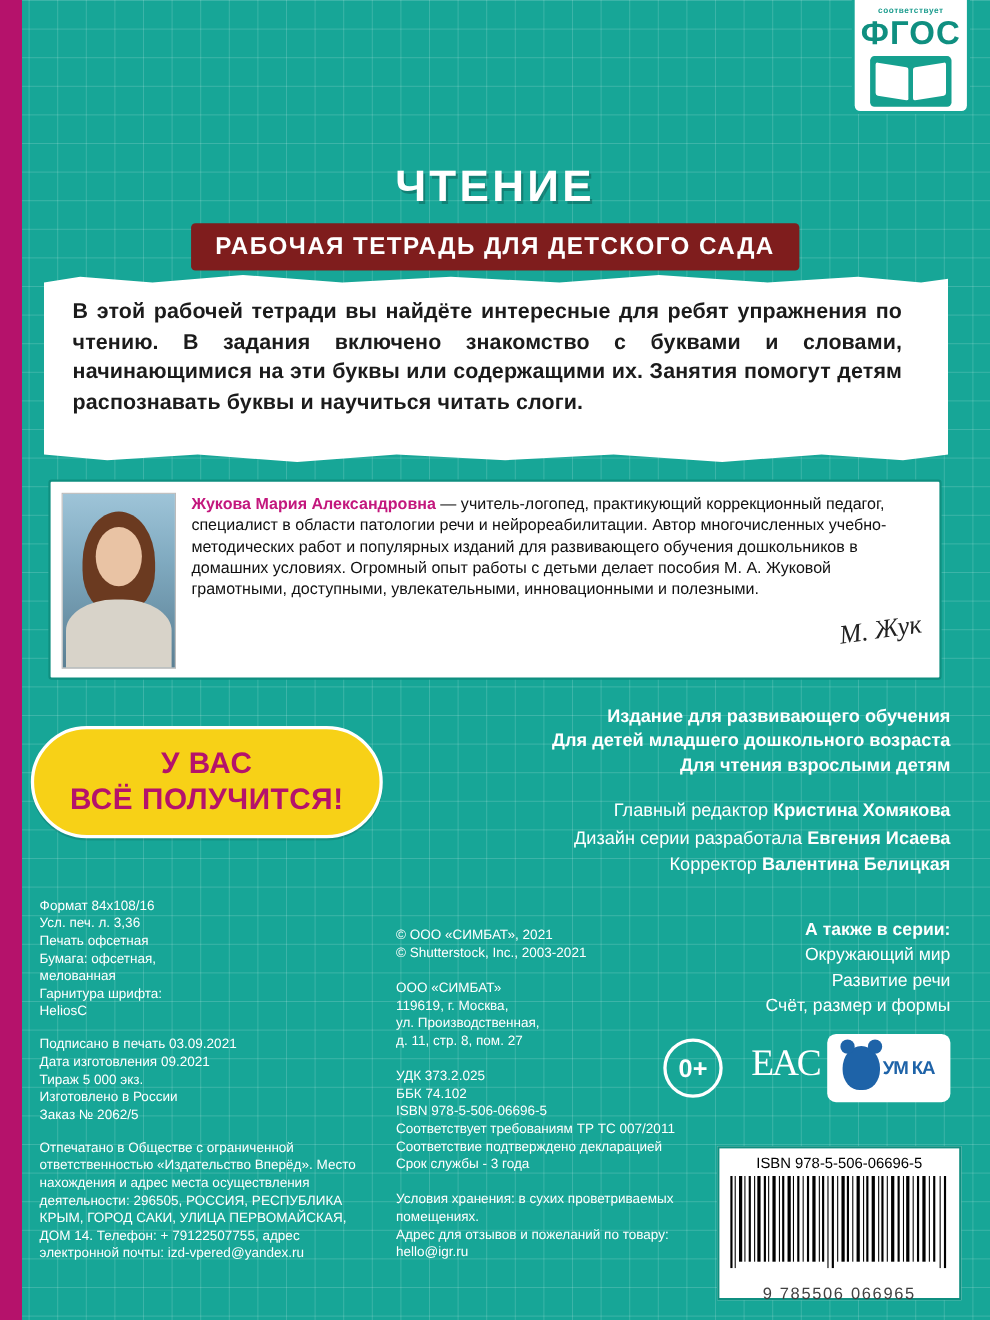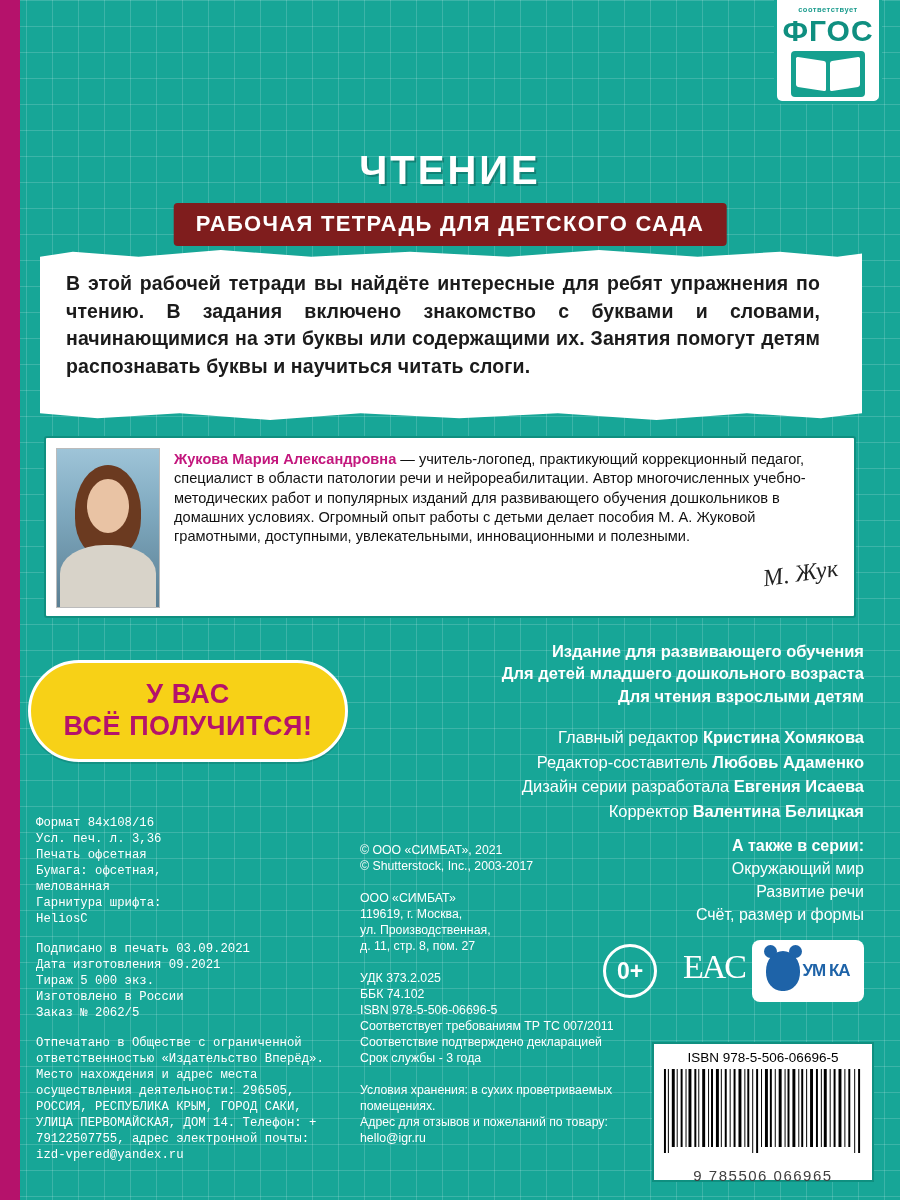--- a/index.html
+++ b/index.html
@@ -177,21 +177,21 @@
     text-align: right; color: #ffffff;
   }
   #credits .head { font-size: 16.5px; font-weight: bold; line-height: 1.35; }
   #credits .roles { margin-top: 18px; font-size: 16.5px; line-height: 1.5; }
   #credits .roles .role { font-weight: normal; }
   #credits .roles .person { font-weight: bold; }
 
   
   .col { position: absolute; color: #ffffff; font-size: 12.3px; line-height: 1.3; }
   #col-left  { left: 36px; top: 816px; width: 300px; }
-  #col-left .blk { margin-bottom: 14px; font-family: Liberation Mono, monospace; }
+  #col-left .blk { margin-bottom: 14px; }
   #col-mid   { left: 360px; top: 843px; width: 300px; }
   #col-mid .blk { margin-bottom: 16px; }
   #col-right { right: 36px; top: 836px; width: 300px; text-align: right; }
   #col-right .series-head { font-size: 16px; font-weight: bold; }
   #col-right .series-item { font-size: 16px; line-height: 1.45; }
 
   
   #mark-0plus {
     position: absolute; right: 243px; top: 944px;
     width: 54px; height: 54px; border-radius: 50%;
@@ -277,21 +277,20 @@
   </div>
 
   <div id="credits">
     <div class="head">
       <div>Издание для развивающего обучения</div>
       <div>Для детей младшего дошкольного возраста</div>
       <div>Для чтения взрослыми детям</div>
     </div>
     <div class="roles">
       <div><span class="role">Главный редактор</span> <span class="person">Кристина Хомякова</span></div>
-      <div><span class="role">Редактор-составитель</span> <span class="person">Любовь Адаменко</span></div>
       <div><span class="role">Дизайн серии разработала</span> <span class="person">Евгения Исаева</span></div>
       <div><span class="role">Корректор</span> <span class="person">Валентина Белицкая</span></div>
     </div>
   </div>
 
   <div class="col" id="col-left">
     <div class="blk" style="white-space:pre-line">Формат 84х108/16
 Усл. печ. л. 3,36
 Печать офсетная
 Бумага: офсетная,
@@ -301,21 +300,21 @@
     <div class="blk" style="white-space:pre-line">Подписано в печать 03.09.2021
 Дата изготовления 09.2021
 Тираж 5 000 экз.
 Изготовлено в России
 Заказ № 2062/5</div>
     <div class="blk">Отпечатано в Обществе с ограниченной ответственностью «Издательство Вперёд». Место нахождения и адрес места осуществления деятельности: 296505, РОССИЯ, РЕСПУБЛИКА КРЫМ, ГОРОД САКИ, УЛИЦА ПЕРВОМАЙСКАЯ, ДОМ 14. Телефон: + 79122507755, адрес электронной почты: izd-vpered@yandex.ru</div>
   </div>
 
   <div class="col" id="col-mid">
     <div class="blk" style="white-space:pre-line">© ООО «СИМБАТ», 2021
-© Shutterstock, Inc., 2003-2017</div>
+© Shutterstock, Inc., 2003-2021</div>
     <div class="blk" style="white-space:pre-line">ООО «СИМБАТ»
 119619, г. Москва,
 ул. Производственная,
 д. 11, стр. 8, пом. 27</div>
     <div class="blk" style="white-space:pre-line">УДК 373.2.025
 ББК 74.102
 ISBN 978-5-506-06696-5
 Соответствует требованиям ТР ТС 007/2011
 Соответствие подтверждено декларацией
 Срок службы - 3 года</div>

